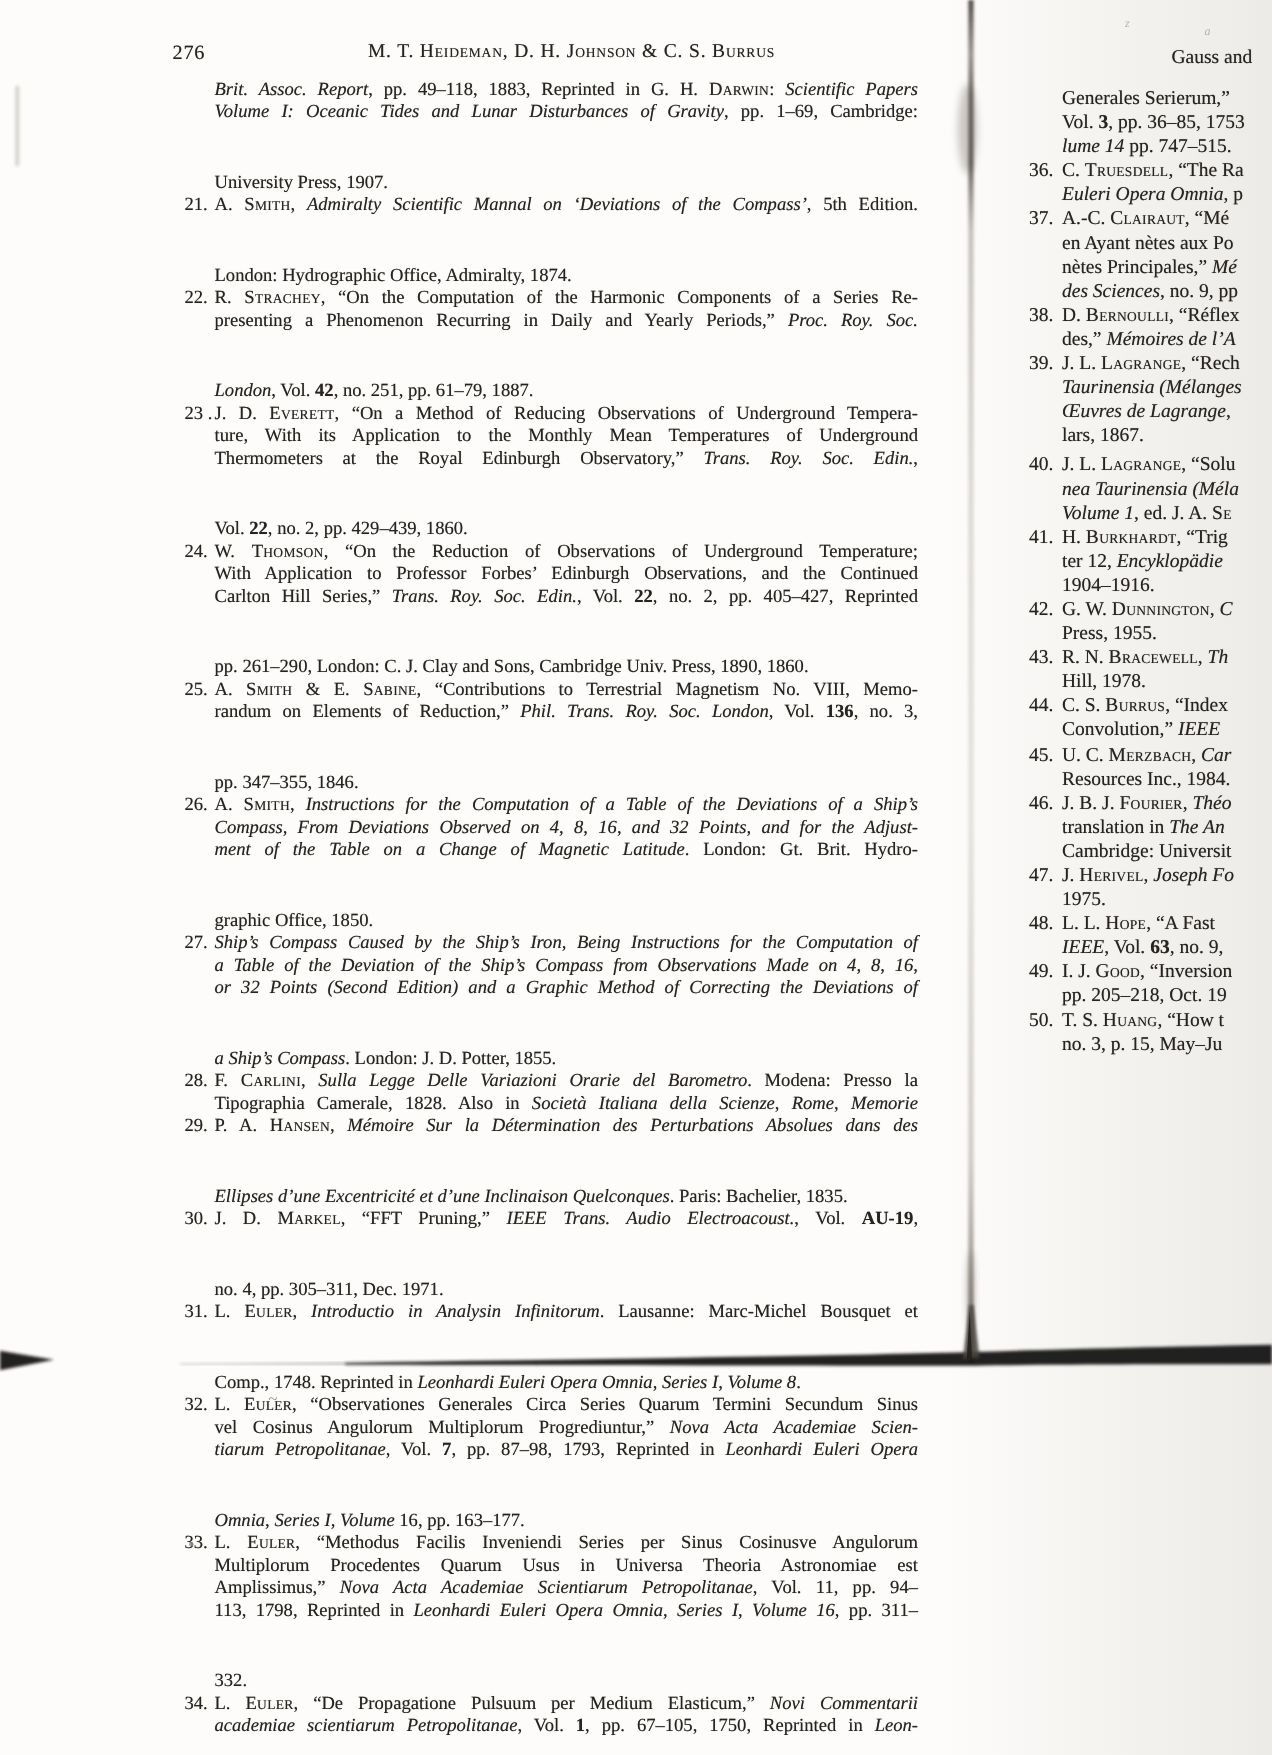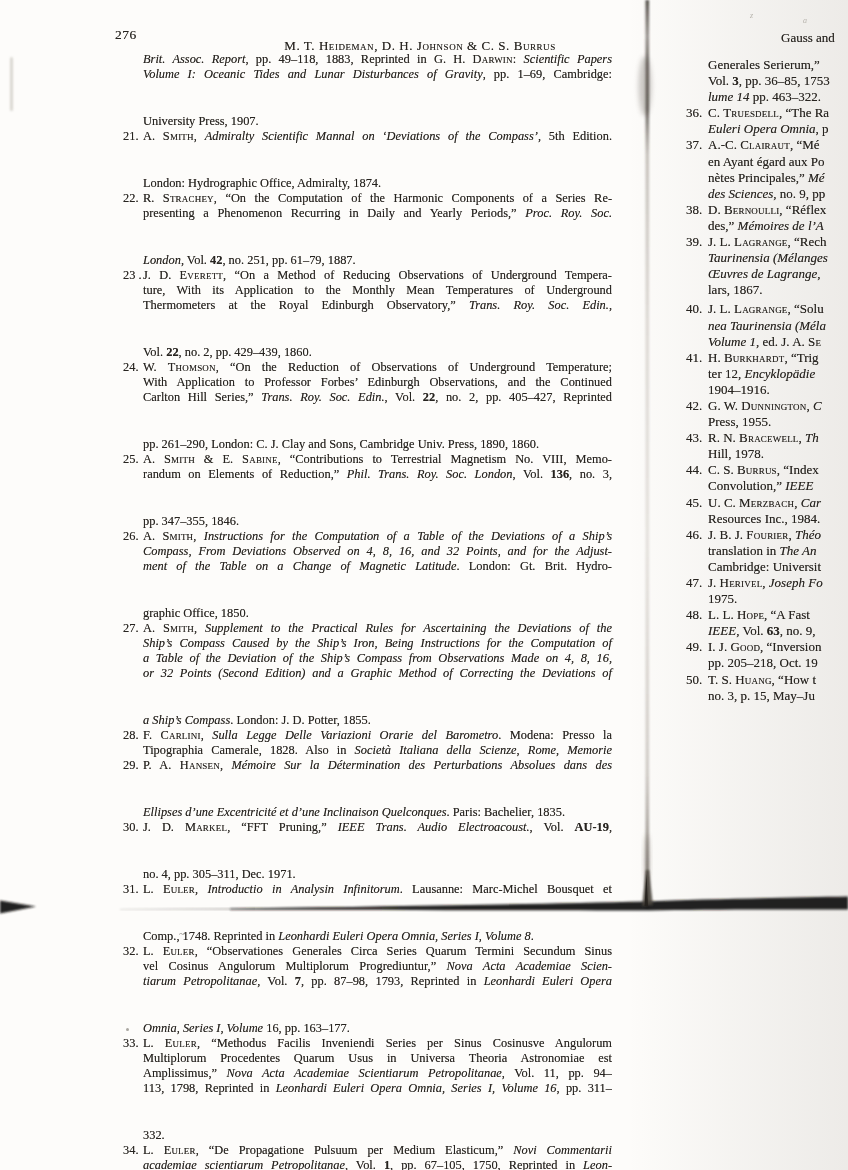--- a/index.html
+++ b/index.html
@@ -6,22 +6,22 @@
   body{
     width:848px;height:1170px;overflow:hidden;position:relative;
     background:#fdfcfa;color:#272420;
     font-family:"Liberation Serif","DejaVu Serif",serif;
   }
   .page{position:absolute;inset:0;}
   #paper-tint{position:absolute;inset:0;pointer-events:none;
     background:linear-gradient(to right, rgba(0,0,0,0) 0%, rgba(0,0,0,0) 74%, rgba(120,112,100,0.06) 86%, rgba(120,112,100,0.12) 100%);}
   .soft{text-shadow:0 0 .5px rgba(45,40,35,.55);}
   .pgnum{position:absolute;left:115px;top:27px;font-size:13.5px;letter-spacing:.5px;}
-  .lhead{position:absolute;left:381px;top:38px;transform:translateX(-50%);
-    font-variant:small-caps;font-size:13px;letter-spacing:.55px;white-space:nowrap;margin-left:39px;}
+  .lhead{position:absolute;left:381px;top:26px;transform:translateX(-50%);
+    font-variant:small-caps;font-size:13px;letter-spacing:.55px;white-space:nowrap;}
   #left-refs{position:absolute;left:123px;top:52px;width:489px;font-size:12.4px;line-height:15px;}
   .ref{position:relative;padding-left:20px;}
   .ref>.num{position:absolute;left:0;top:0;}
   .line{text-align:justify;text-align-last:justify;}
   .line.last{text-align-last:left;margin-top:32px;}
   .s-r{font-style:normal;}
   .s-i{font-style:italic;text-align:center;}
   .s-b{font-weight:700;}
   .s-sc{font-variant:small-caps;letter-spacing:.2px;}
   .rhead{position:absolute;left:781px;top:30px;font-size:13px;white-space:nowrap;}
@@ -85,21 +85,20 @@
       </div>
       <div class="ref">
         <span class="num">26.</span>
         <div class="line"><span class="s-r">A. </span><span class="s-sc">Smith</span><span class="s-r">, </span><span class="s-i">Instructions for the Computation of a Table of the Deviations of a Ship’s</span></div>
         <div class="line"><span class="s-i">Compass, From Deviations Observed on 4, 8, 16, and 32 Points, and for the Adjust-</span></div>
         <div class="line"><span class="s-i">ment of the Table on a Change of Magnetic Latitude</span><span class="s-r">. London: Gt. Brit. Hydro-</span></div>
         <div class="line last"><span class="s-r">graphic Office, 1850.</span></div>
       </div>
       <div class="ref">
         <span class="num">27.</span>
-        <div class="line"><span class="s-r">A. </span><span class="s-sc">Smith</span><span class="s-r">, </span><span class="s-i">Supplement to the Practical Rules for Ascertaining the Deviations of the</span></div>
         <div class="line"><span class="s-i">Ship’s Compass Caused by the Ship’s Iron, Being Instructions for the Computation of</span></div>
         <div class="line"><span class="s-i">a Table of the Deviation of the Ship’s Compass from Observations Made on 4, 8, 16,</span></div>
         <div class="line"><span class="s-i">or 32 Points (Second Edition) and a Graphic Method of Correcting the Deviations of</span></div>
         <div class="line last"><span class="s-i">a Ship’s Compass</span><span class="s-r">. London: J. D. Potter, 1855.</span></div>
       </div>
       <div class="ref">
         <span class="num">28.</span>
         <div class="line"><span class="s-r">F. </span><span class="s-sc">Carlini</span><span class="s-r">, </span><span class="s-i">Sulla Legge Delle Variazioni Orarie del Barometro</span><span class="s-r">. Modena: Presso la</span></div>
         <div class="line"><span class="s-r">Tipographia Camerale, 1828. Also in </span><span class="s-i">Società Italiana della Scienze</span><span class="s-r">, </span><span class="s-i">Rome</span><span class="s-r">, </span><span class="s-i">Memorie</span></div>
       </div>
@@ -142,25 +141,25 @@
       <div class="ref">
         <span class="num">35.</span>
         <div class="line last"><span class="s-r">L. </span><span class="s-sc">Euler</span><span class="s-r">, “De Serierum Determinatione seu Nova Methodus Inveniendi Terminos</span></div>
       </div>
     </div>
 
   <span class="rhead soft">Gauss and</span>
   <div id="right-refs" class="soft">
       <div class="rline"><span class="s-r">Generales Serierum,”</span></div>
       <div class="rline"><span class="s-r">Vol. </span><span class="s-b">3</span><span class="s-r">, pp. 36–85, 1753</span></div>
-      <div class="rline"><span class="s-i">lume 14</span><span class="s-r"> pp. 463–322.</span></div>
+      <div class="rline"><span class="s-i">lume 14</span><span class="s-r"> pp. 747–515.</span></div>
       <div class="rline"><span class="num">36.</span><span class="s-r">C. </span><span class="s-sc">Truesdell</span><span class="s-r">, “The Ra</span></div>
       <div class="rline"><span class="s-i">Euleri Opera Omnia</span><span class="s-r">, p</span></div>
       <div class="rline"><span class="num">37.</span><span class="s-r">A.-C. </span><span class="s-sc">Clairaut</span><span class="s-r">, “Mé</span></div>
-      <div class="rline"><span class="s-r">en Ayant égard aux Po</span></div>
+      <div class="rline"><span class="s-r">en Ayant nètes aux Po</span></div>
       <div class="rline"><span class="s-r">nètes Principales,” </span><span class="s-i">Mé</span></div>
       <div class="rline"><span class="s-i">des Sciences</span><span class="s-r">, no. 9, pp</span></div>
       <div class="rline"><span class="num">38.</span><span class="s-r">D. </span><span class="s-sc">Bernoulli</span><span class="s-r">, “Réflex</span></div>
       <div class="rline"><span class="s-r">des,” </span><span class="s-i">Mémoires de l’A</span></div>
       <div class="rline"><span class="num">39.</span><span class="s-r">J. L. </span><span class="s-sc">Lagrange</span><span class="s-r">, “Rech</span></div>
       <div class="rline"><span class="s-i">Taurinensia (Mélanges</span></div>
       <div class="rline"><span class="s-i">Œuvres de Lagrange</span><span class="s-r">,</span></div>
       <div class="rline"><span class="s-r">lars, 1867.</span></div>
       <div class="rline" style="margin-top: 3px;"><span class="num">40.</span><span class="s-r">J. L. </span><span class="s-sc">Lagrange</span><span class="s-r">, “Solu</span></div>
       <div class="rline"><span class="s-i">nea Taurinensia (Méla</span></div>

